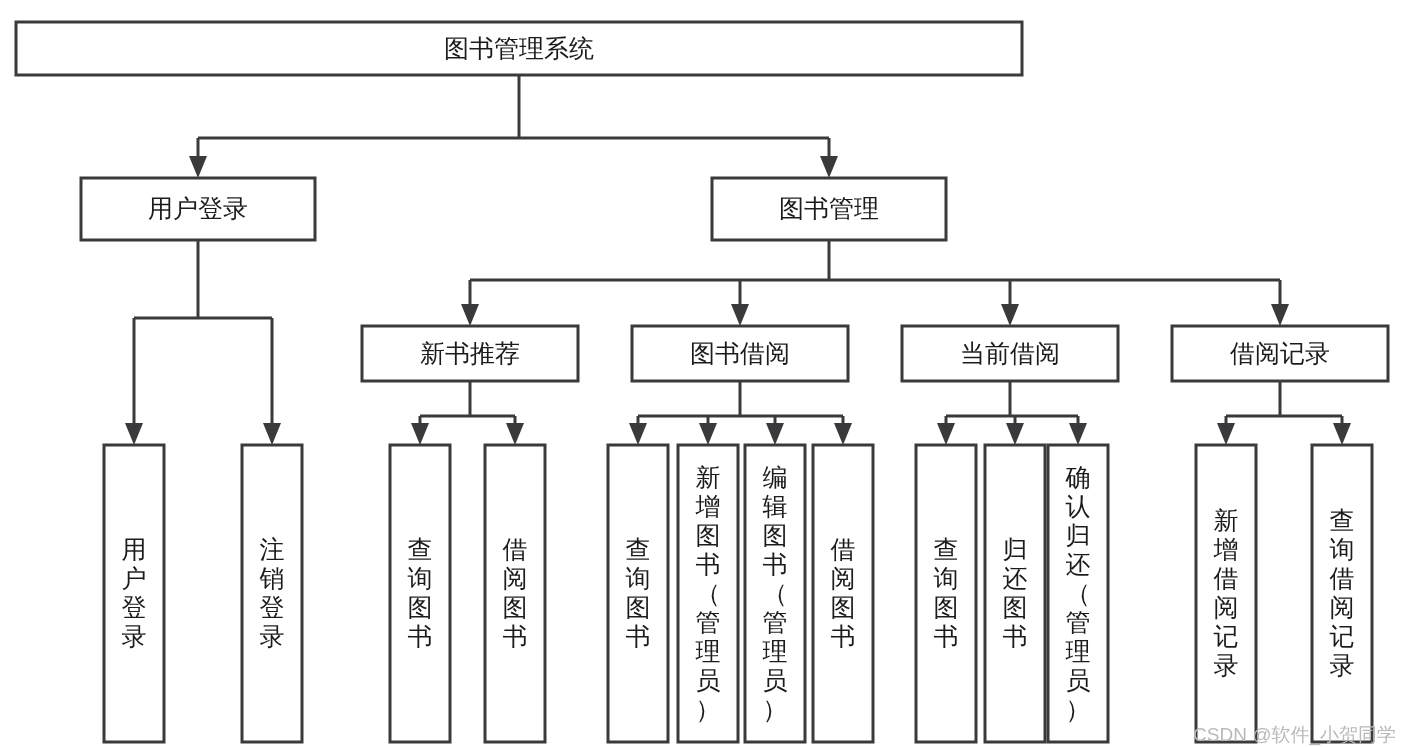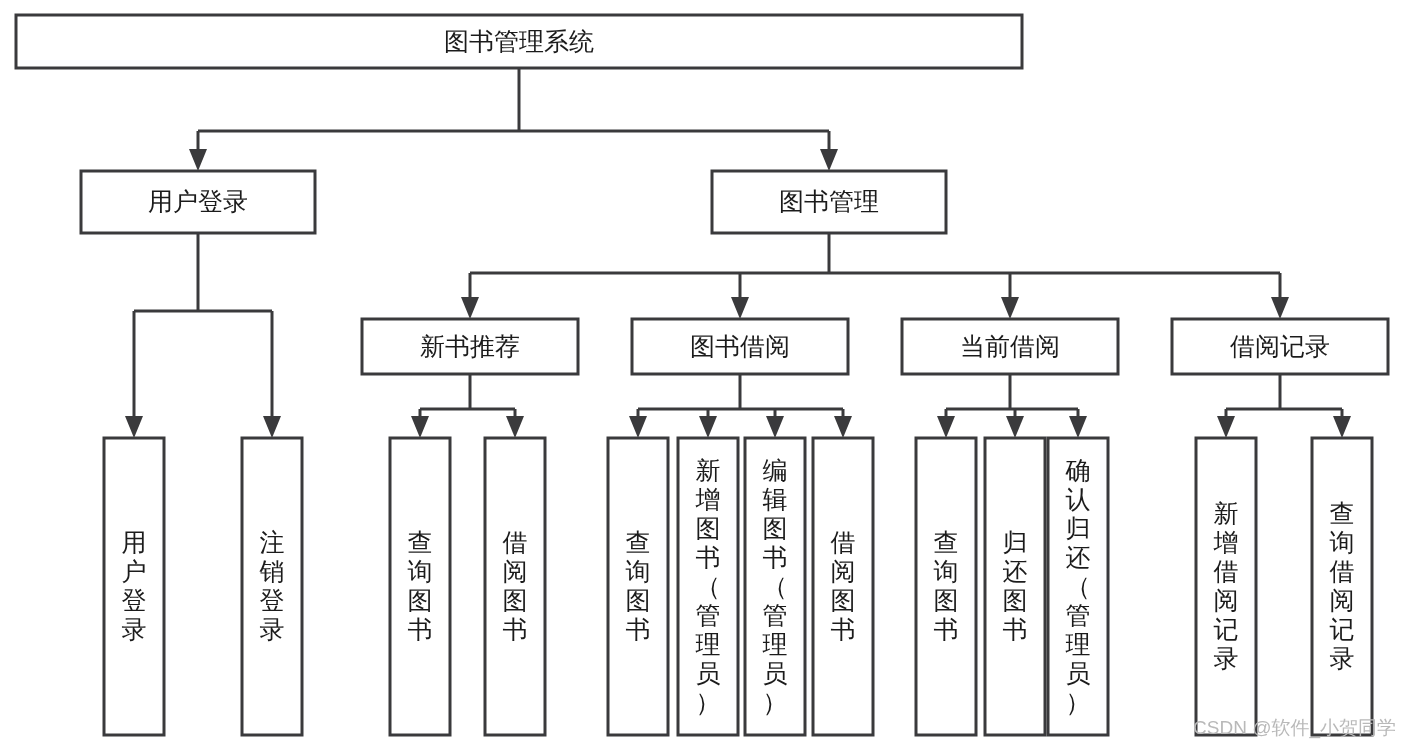--- a/index.html
+++ b/index.html
@@ -11,21 +11,21 @@
   body {
     width: 1405px;
     height: 747px;
     position: relative;
     overflow: hidden;
     font-family: "Liberation Sans", "DejaVu Sans", sans-serif;
   }
   #diagram-root {
     position: absolute;
     left: 0;
-    top: 1px;
+    top: 8px;
     width: 1405px;
     height: 594px;
   }
   svg.chart-svg {
     display: block;
     width: 1405px;
     height: 747px;
     background: #ffffff;
   }
   .node-box {

